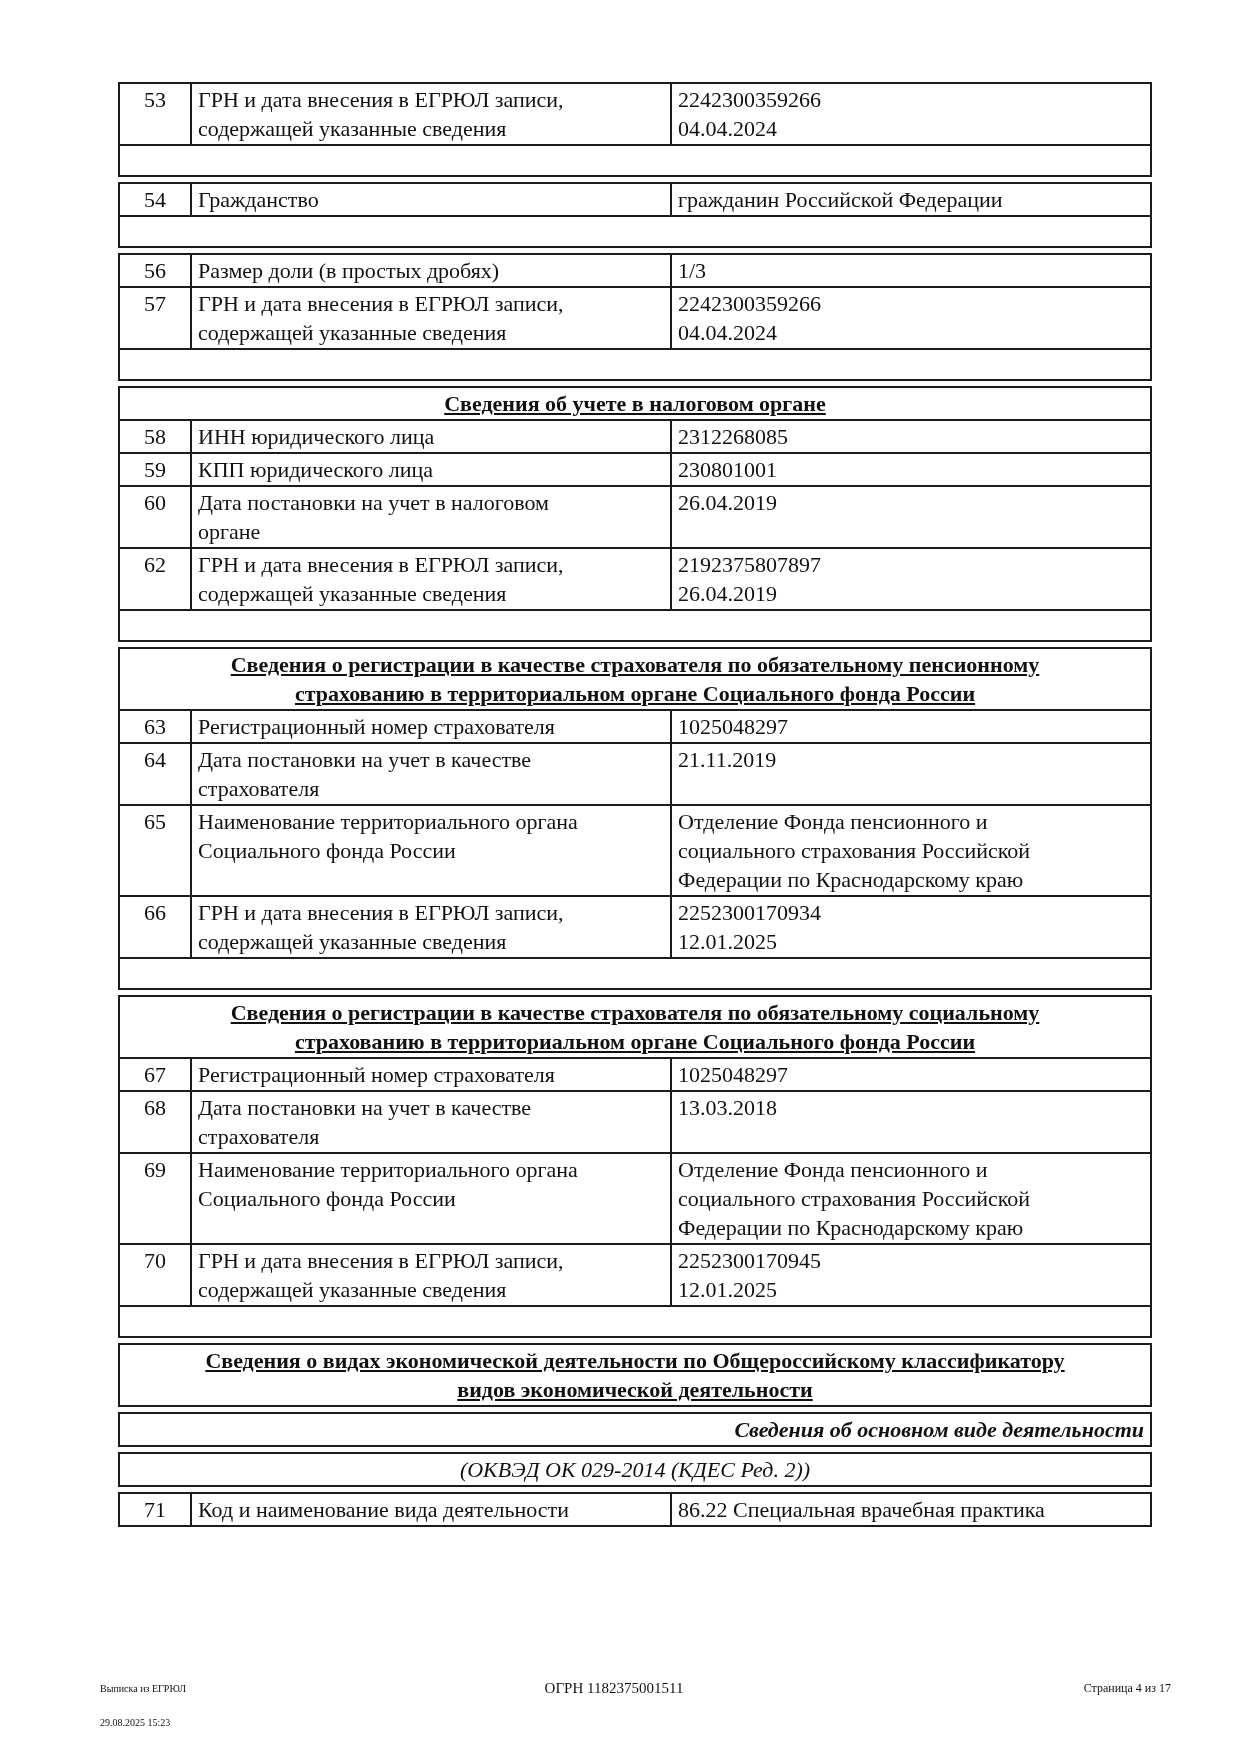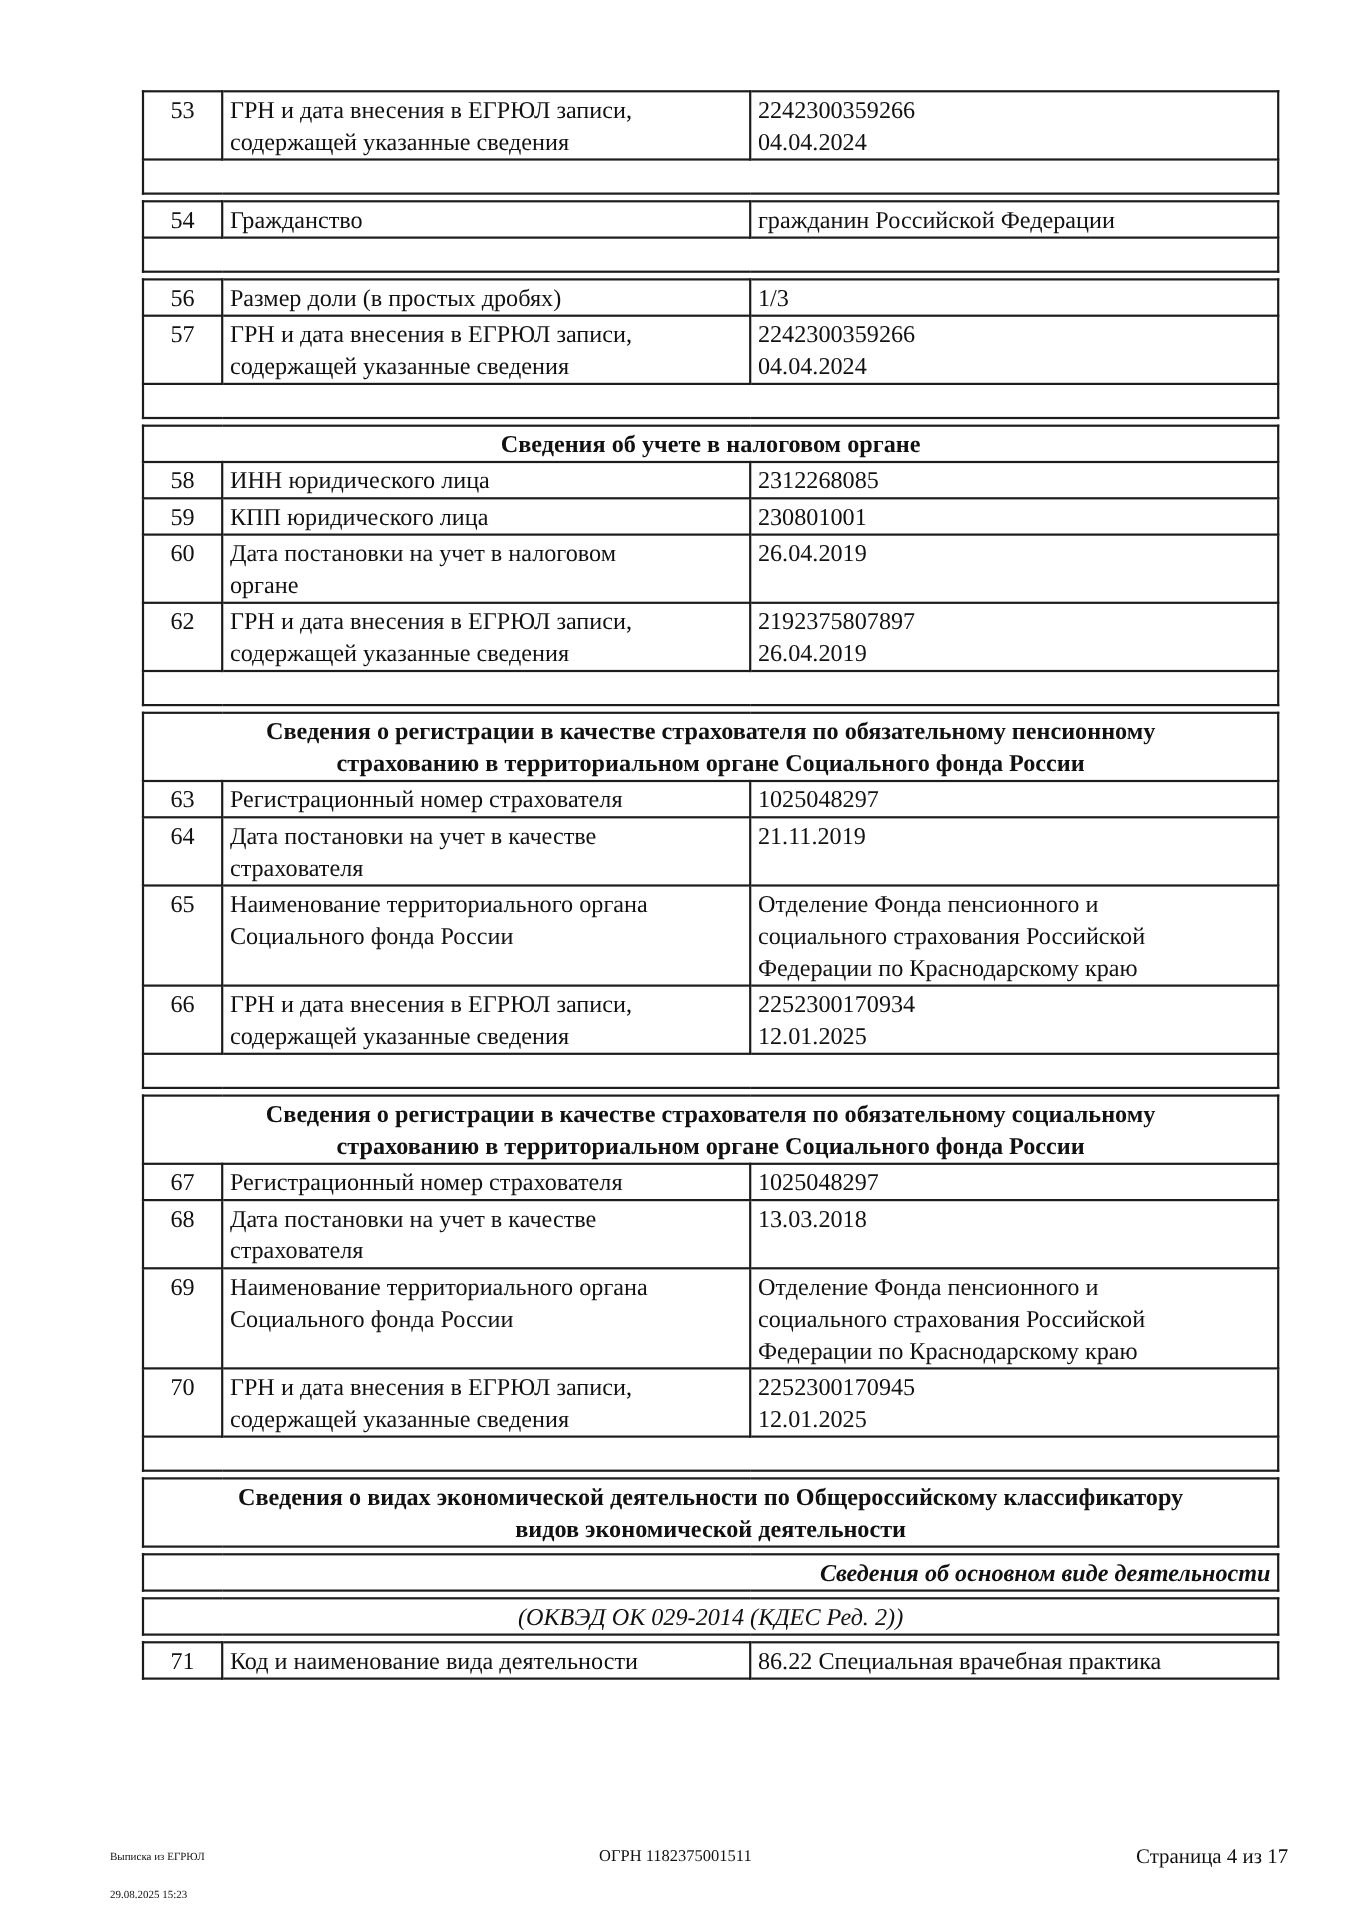--- a/index.html
+++ b/index.html
@@ -1,49 +1,49 @@
 <!DOCTYPE html>
 <html><head>
 <meta charset="utf-8">
 <style>
   html,body{margin:0;padding:0;background:#ffffff;}
   body{
     width:1240px;height:1755px;position:relative;
     font-family:"Liberation Serif","DejaVu Serif",serif;
     color:#111111;
   }
-  .doc{position:absolute;left:129px;top:82px;width:1032px;}
+  .doc{position:absolute;left:118px;top:82px;width:1032px;}
   table.blk{
     border-collapse:collapse;table-layout:fixed;width:1032px;
     margin:0 0 5px 0;
   }
   table.blk td{
     border:2px solid #1c1c1c;vertical-align:top;
     font-size:22px;line-height:29px;
     padding:1px 6px;white-space:pre-line;
   }
   col.c-num{width:72px;}
   col.c-label{width:480px;}
   col.c-value{width:480px;}
   td.num{text-align:center;padding:1px 2px;}
-  td.sect{text-align:center;font-weight:bold;}
+  td.sect{text-align:center;font-weight:bold;text-decoration:underline;}
   td.sect-bi{text-align:right;font-weight:bold;font-style:italic;}
   td.sect-i{text-align:center;font-style:italic;}
   td.sp{height:27px;padding:0;}
   .footer-left{
     position:absolute;left:100px;top:1663px;
     font-size:10px;line-height:17px;white-space:pre-line;
   }
   .footer-center{
     position:absolute;left:0;top:1680px;width:1228px;
     text-align:center;font-size:15px;line-height:17px;
   }
   .footer-right{
     position:absolute;right:69px;top:1680px;
-    font-size:19px;line-height:17px;text-align:right;
+    font-size:12px;line-height:17px;text-align:right;
   }
 </style>
 </head>
 <body>
 
 <div class="doc">
 
   <table class="blk">
     <colgroup>
         <col class="c-num">

